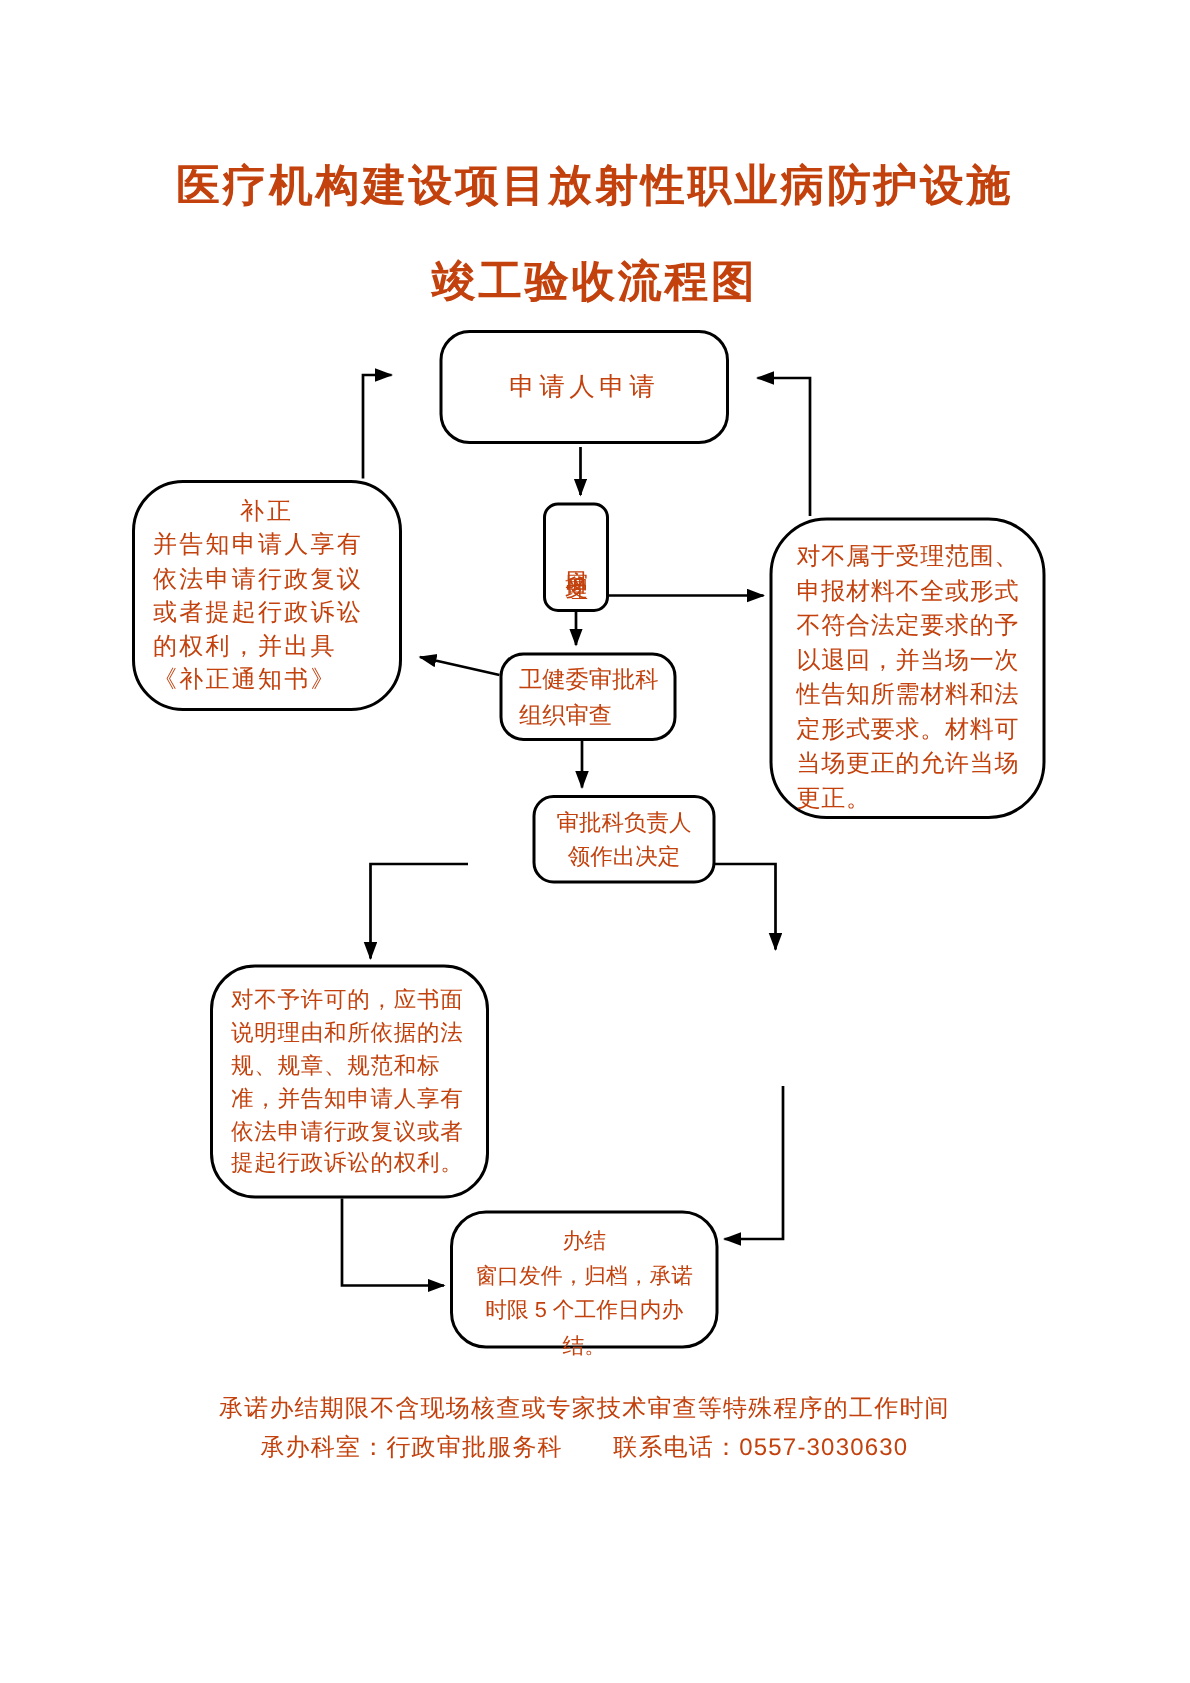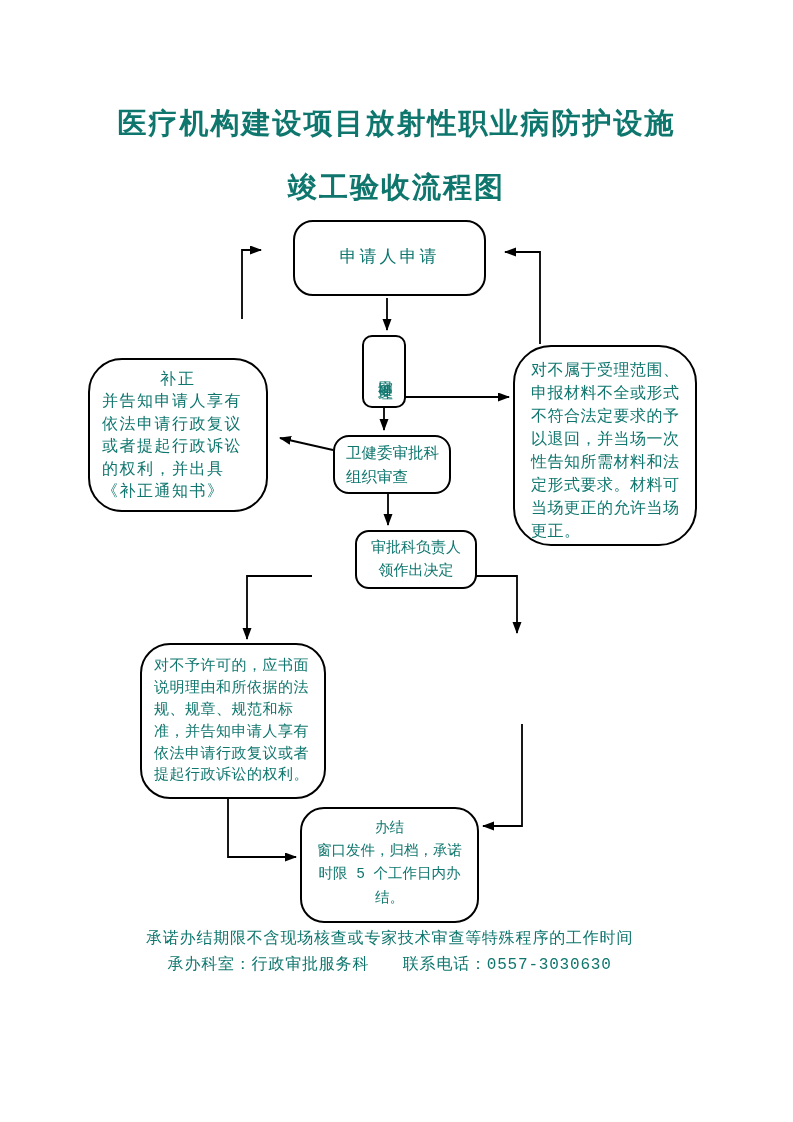--- a/index.html
+++ b/index.html
@@ -1,43 +1,43 @@
 <!DOCTYPE html>
 <html><head>
 <meta charset="utf-8">
 <style>
   html,body{margin:0;padding:0;background:#fff;}
   .page{position:relative;width:793px;height:1122px;background:#fff;overflow:hidden;
-        font-family:Liberation Mono, monospace;color:#0f766e;}
+        font-family:Liberation Sans, sans-serif;color:#c2410c;}
   .title{position:absolute;left:0;width:793px;text-align:center;font-weight:bold;
          font-size:29px;letter-spacing:2px;z-index:1;}
   .title.l1{top:104px;}
   .title.l2{top:168px;}
   svg.connectors{position:absolute;left:0;top:0;z-index:0;}
   .node{position:absolute;box-sizing:border-box;border:2px solid #000;background:#fff;
         border-radius:18px;font-size:16px;line-height:1.4;z-index:1;}
   #node-apply{left:293px;top:220px;width:193px;height:76px;display:flex;align-items:center;
         justify-content:center;font-size:17px;letter-spacing:3px;border-radius:20px;}
   #node-buzheng{left:88px;top:320px;width:180px;height:154px;border-radius:34px;
-        padding:9px 12px;font-size:16px;letter-spacing:1.5px;line-height:1.4;margin-top:38px;}
+        padding:9px 12px;font-size:16px;letter-spacing:1.5px;line-height:1.4;}
   #node-buzheng .node-title{text-align:center;letter-spacing:2px;}
   #node-window{left:362px;top:335px;width:44px;height:73px;border-radius:10px;
         display:flex;align-items:center;justify-content:center;font-size:15px;}
   #node-window .vtext{writing-mode:vertical-rl;text-orientation:upright;letter-spacing:2px;}
   #node-reject{left:513px;top:345px;width:184px;height:201px;border-radius:38px;
         padding:13px 13px 13px 16px;font-size:16px;line-height:1.44;letter-spacing:0.5px;}
   #node-review{left:333px;top:435px;width:118px;height:59px;border-radius:16px;
         padding:5px 0 5px 11px;font-size:15.5px;line-height:1.55;}
   #node-decision{left:312px;top:530px;width:122px;height:59px;border-radius:14px;
         padding:6px 8px;font-size:15px;line-height:1.5;text-align:center;margin-left:43px;}
   #node-deny{left:140px;top:643px;width:186px;height:156px;border-radius:30px;
         padding:11px 12px;font-size:15px;line-height:1.46;letter-spacing:0.5px;}
   #node-grant{left:433px;top:637px;width:166px;height:87px;border-radius:18px;
         padding:8px 11px;font-size:16px;line-height:1.45;letter-spacing:1px;}
-  #node-done{left:300px;top:807px;width:179px;height:116px;border-radius:24px;
+  #node-done{left:300px;top:807px;width:179px;height:92px;border-radius:24px;
         padding:8px 8px;font-size:14.5px;line-height:1.6;text-align:center;}
   .footer{position:absolute;left:146px;top:927px;font-size:16px;line-height:1.6;
         letter-spacing:0.8px;z-index:1;text-align:center;}
   .conn{stroke:#000;stroke-width:1.8;fill:none;}
 </style>
 </head>
 <body>
 
 <div class="page">
 

